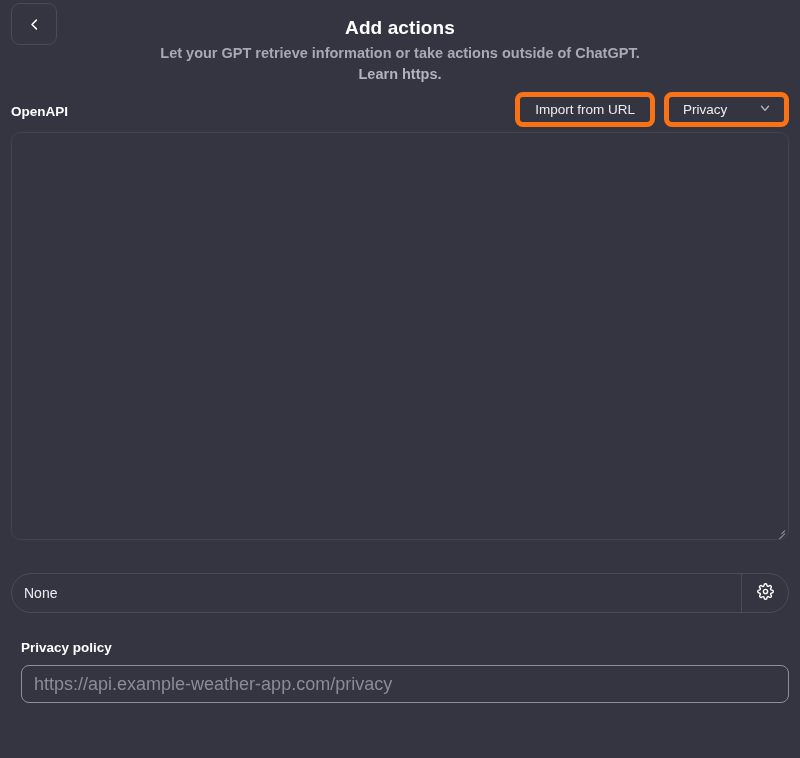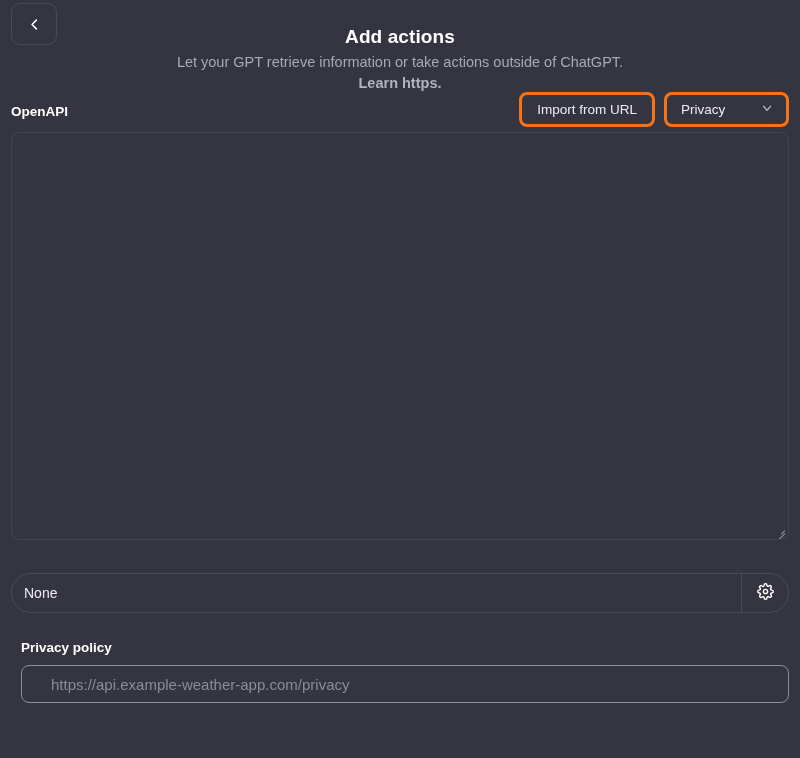--- a/index.html
+++ b/index.html
@@ -39,35 +39,36 @@
     background: transparent;
     display: flex;
     align-items: center;
     justify-content: center;
     cursor: pointer;
     padding: 0;
   }
   .back-button svg { display: block; }
 
   .header-text {
-    padding-top: 24px;
+    padding-top: 15px;
     text-align: center;
   }
   .page-title {
     font-size: 19px;
     font-weight: bold;
     color: #ffffff;
     letter-spacing: .1px;
     line-height: 26px;
   }
   .page-subtitle {
     font-size: 14.5px;
     color: #a9a9b6;
     line-height: 22px;
     margin-top: 1px;
+    font-weight: bold;
   }
   .learn-more {
     display: inline-block;
     font-size: 14.5px;
     font-weight: bold;
     color: #b3b3bf;
     line-height: 21px;
     text-decoration: none;
     cursor: pointer;
   }
@@ -92,21 +93,21 @@
   }
   .schema-actions {
     position: absolute;
     right: 0;
     top: 0;
     display: flex;
     gap: 9px;
   }
   .pill-btn {
     height: 35px;
-    border: 3px solid #f97316;
+    border: 5px solid #f97316;
     border-radius: 8px;
     background: transparent;
     color: #ececf1;
     font-family: "Liberation Sans", sans-serif;
     font-size: 13.5px;
     padding: 0 15px;
     display: flex;
     align-items: center;
     justify-content: center;
     cursor: pointer;
@@ -201,22 +202,22 @@
   .privacy-input {
     margin-top: 10px;
     width: 100%;
     height: 38px;
     box-sizing: border-box;
     border: 1px solid #8e8ea0;
     border-radius: 8px;
     background: transparent;
     color: #ececf1;
     font-family: "Liberation Sans", sans-serif;
-    font-size: 15px;
-    padding: 0 29px;
+    font-size: 18px;
+    padding: 0 12px;
     outline: none;
   }
   .privacy-input::placeholder { color: #8b8b99; }
 </style>
 </head>
 <body>
 
 <div class="page">
 
   <div class="header">

